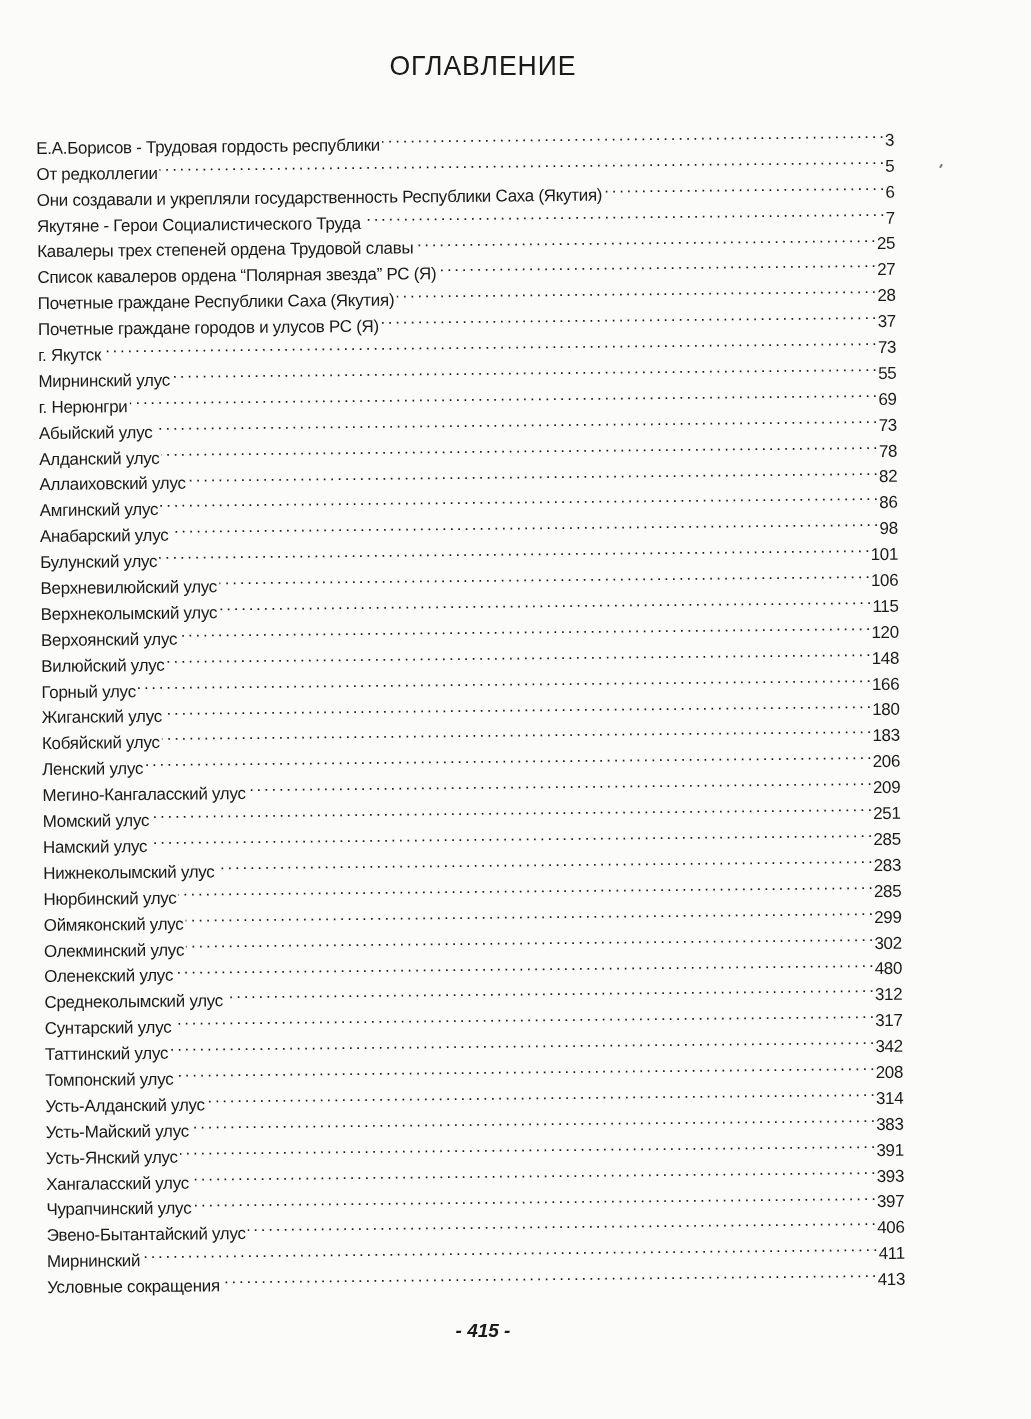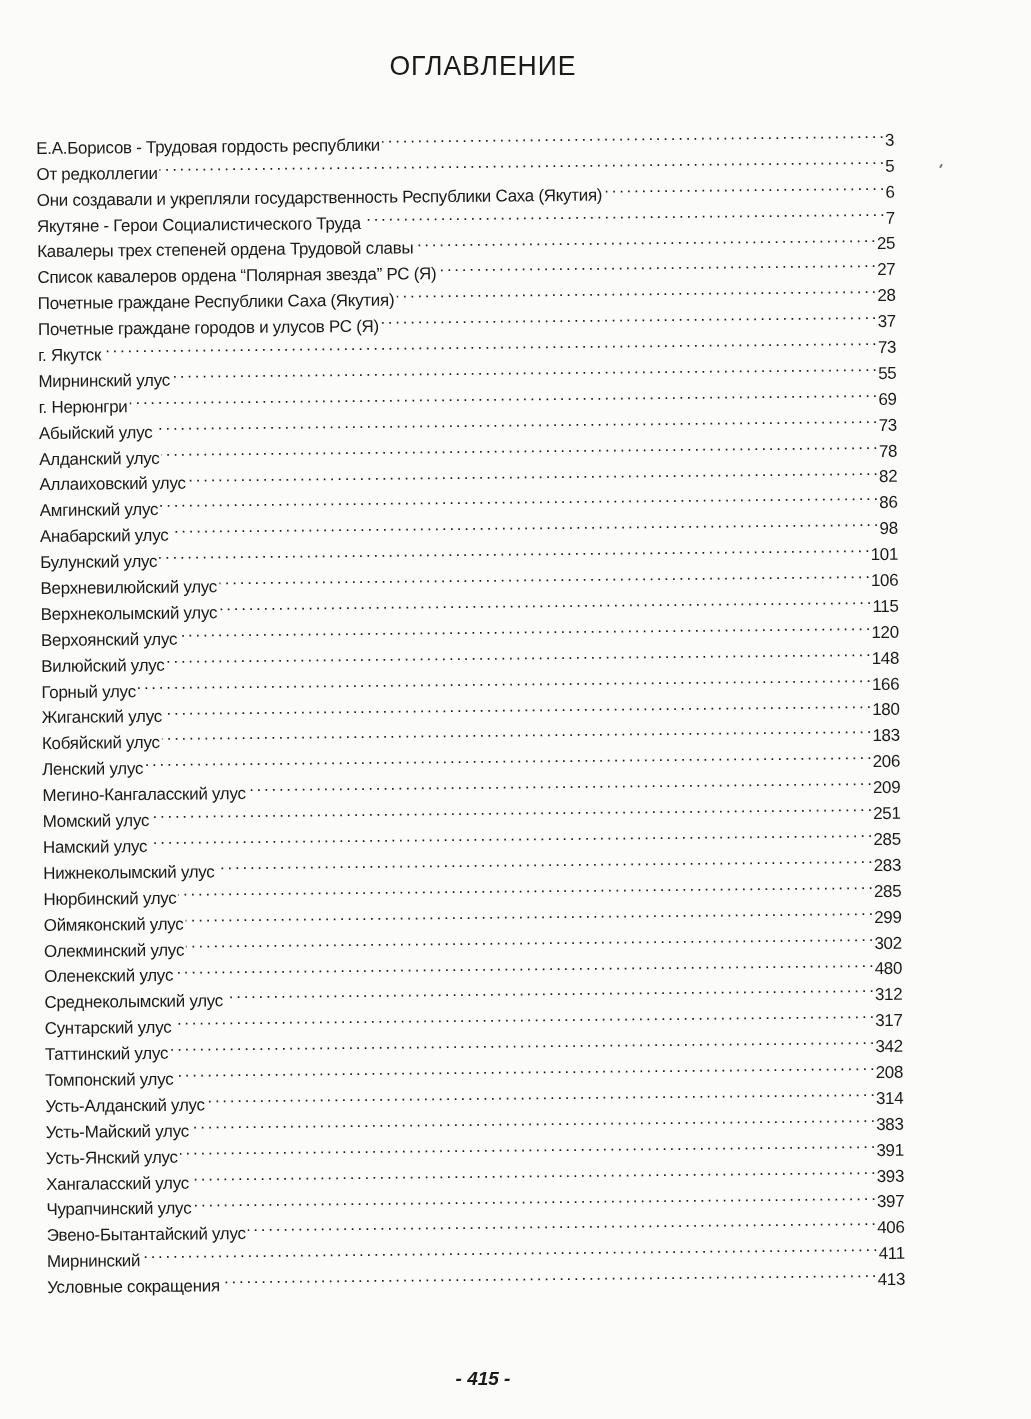--- a/index.html
+++ b/index.html
@@ -64,21 +64,20 @@
       letter-spacing: -0.3px;
     }
     .folio {
       position: absolute;
       top: 1320px;
       left: 0; width: 966px;
       text-align: center;
       font-size: 19px;
       font-style: italic;
       font-weight: bold;
-      margin-top: 48px;
     }
     .stray-mark {
       position: absolute;
       left: 940px; top: 164px;
       width: 2px; height: 4px;
       background: #777;
       transform: rotate(30deg);
     }
   </style>
 </head>

